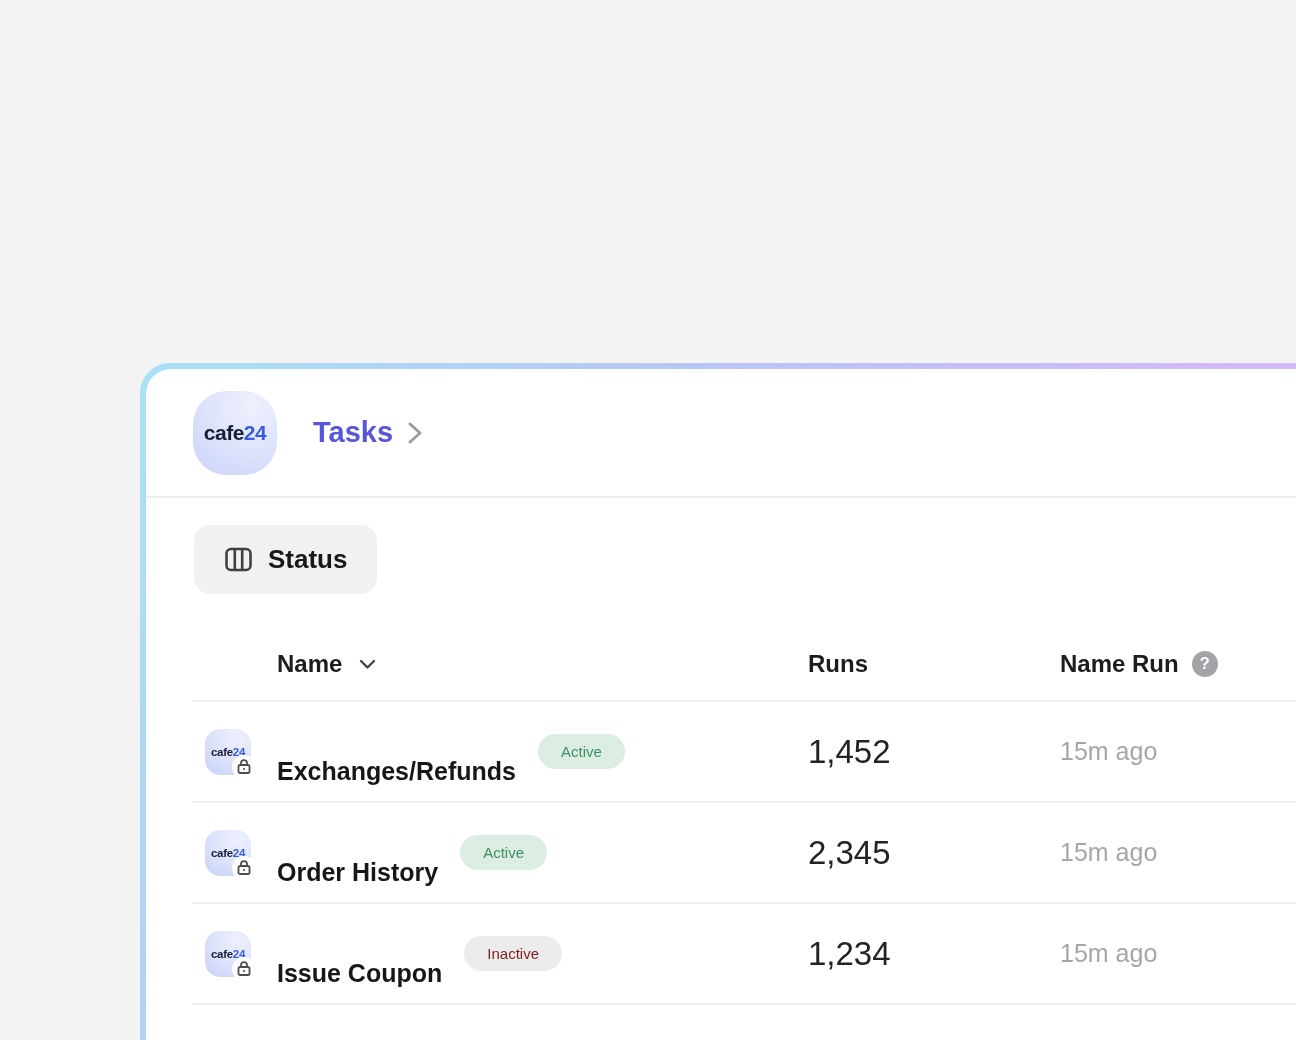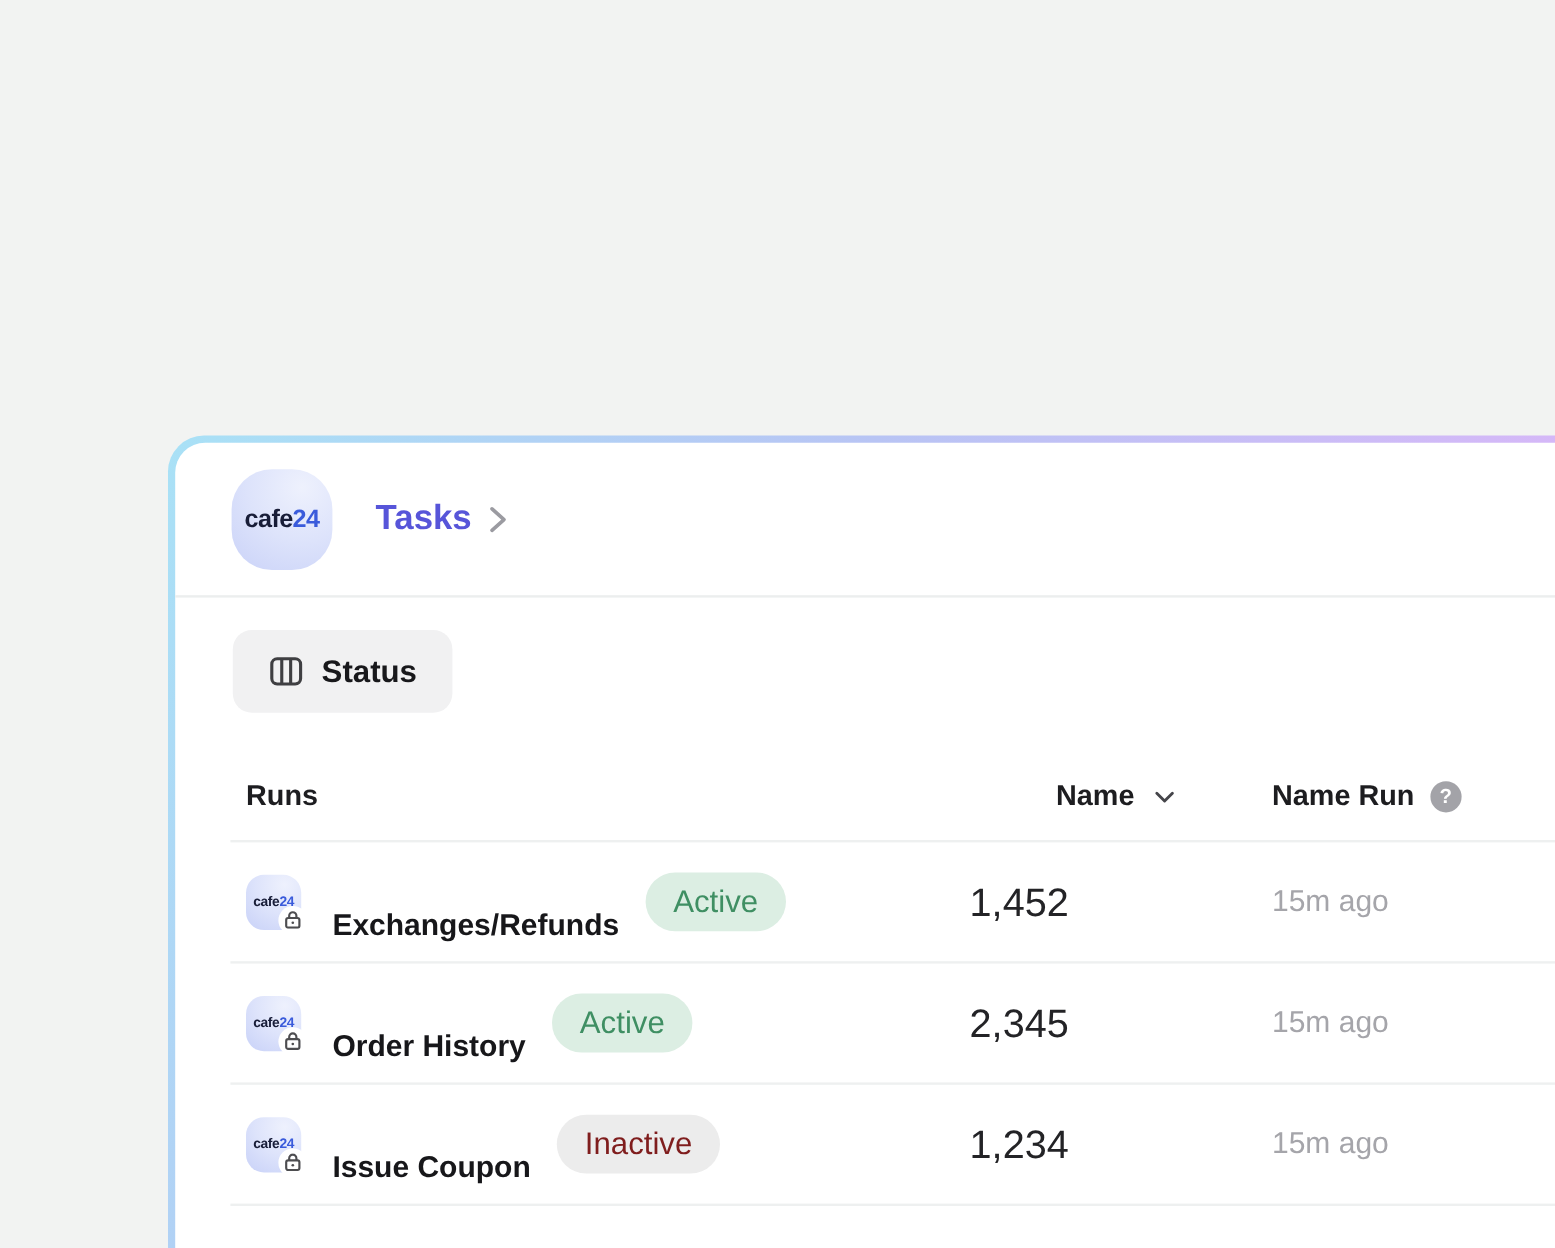--- a/index.html
+++ b/index.html
@@ -119,21 +119,21 @@
     width: 24px; height: 24px;
     border-radius: 50%;
     background: #ffffff;
     display: flex; align-items: center; justify-content: center;
   }
   .task-name { font-size: 25px; font-weight: bold; color: #17171a; white-space: nowrap; margin-top: 40px; }
   .status-badge {
     margin-left: 22px;
     padding: 9px 23px;
     border-radius: 999px;
-    font-size: 26px;
+    font-size: 15px;
     white-space: nowrap;
   }
   .status-badge.active { background: #dceee3; color: #3f8f63; }
   .status-badge.inactive { background: #ececec; color: #7f1d1d; }
   .runs-cell { font-size: 33px; color: #232326; }
   .lastrun-cell { font-size: 25px; color: #a5a5aa; }
 </style>
 </head>
 <body>
 
@@ -165,30 +165,30 @@
             <line x1="18.2" y1="4" x2="18.2" y2="25" stroke="#3f3f42" stroke-width="2.6"></line>
           </svg>
         </span>
         <span class="status-button-label">Status</span>
       </button>
     </div>
 
     <div class="table">
 
       <div class="trow thead">
-        <div class="th">
-          <span>Runs</span>
-        </div>
         <div class="th th-name">
           <span>Name</span>
           <span style="display:inline-flex;">
             <svg width="17" height="11" viewBox="0 0 17 11" fill="none">
                 <path d="M2 2 L8.5 8.5 L15 2" stroke="#45454a" stroke-width="2.4" stroke-linecap="round" stroke-linejoin="round"></path>
               </svg>
           </span>
+        </div>
+        <div class="th">
+          <span>Runs</span>
         </div>
         <div class="th th-lastrun">
           <span>Name Run</span>
           <span class="help-circle">?</span>
         </div>
       </div>
       <div class="table-divider"></div>
 
       <div class="trow tbody-row">
         <div class="name-cell">

